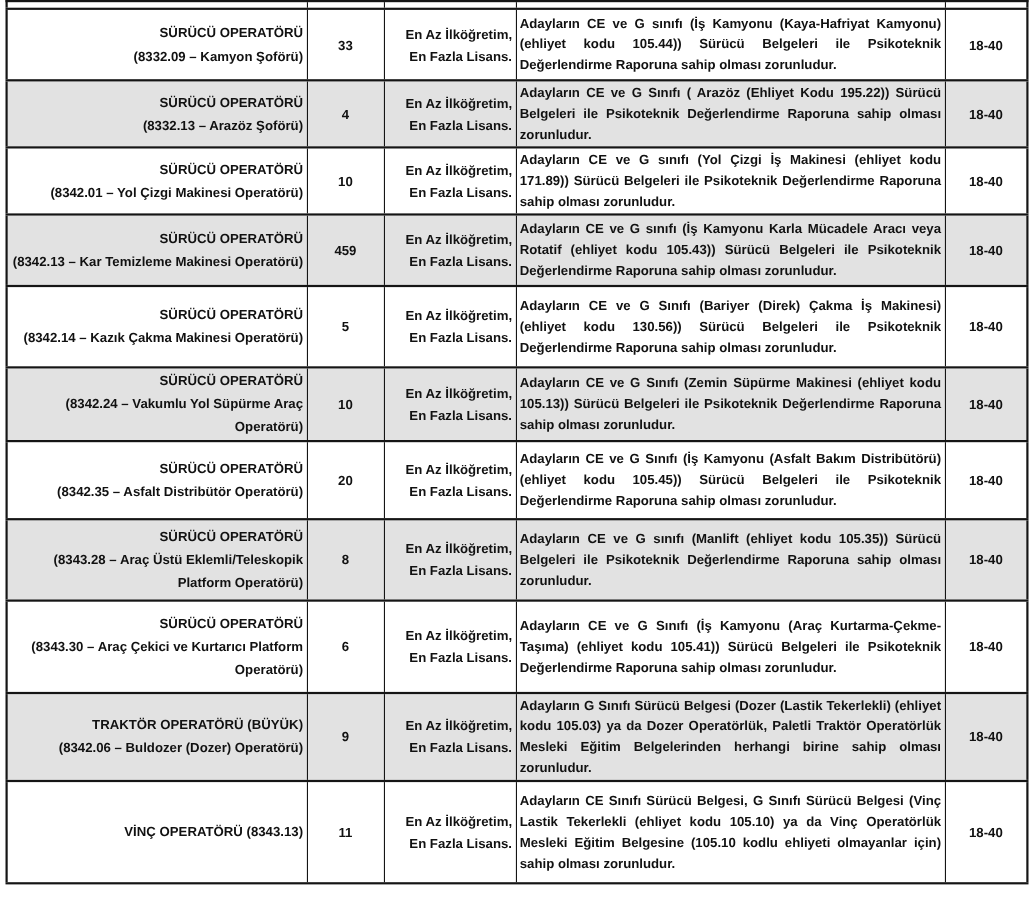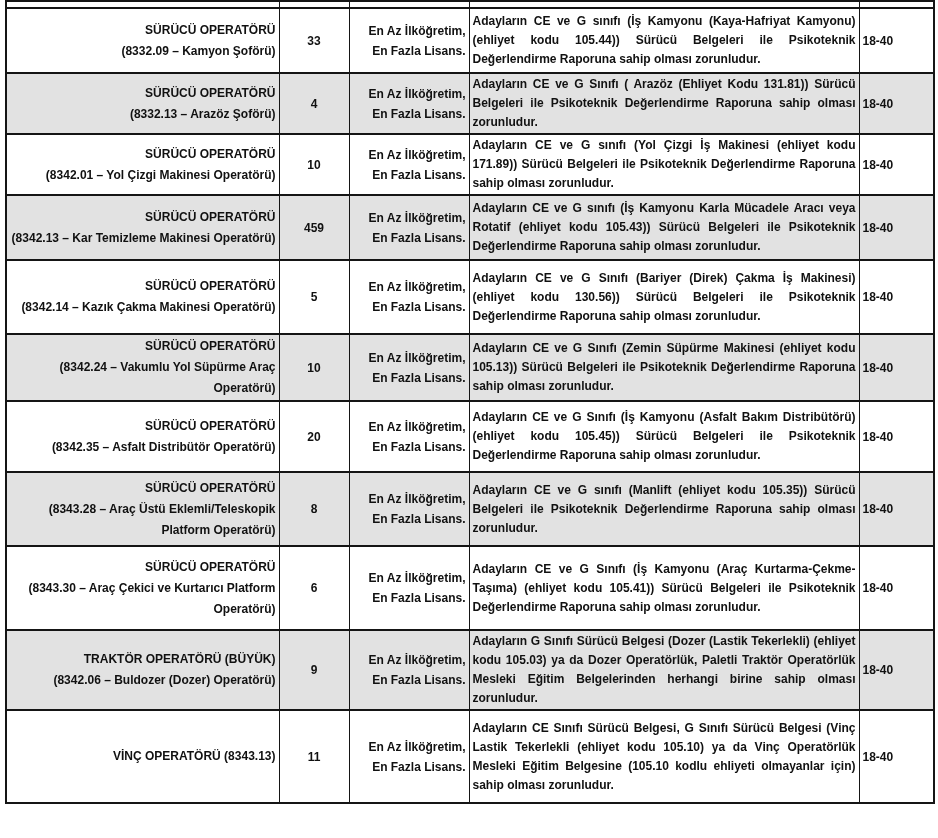--- a/index.html
+++ b/index.html
@@ -63,21 +63,21 @@
     padding-right: 2px;
   }
   td.c-req {
     text-align: justify;
     line-height: 19px;
     padding-left: 4px;
     padding-right: 3px;
     vertical-align: middle;
   }
   td.c-age {
-    text-align: left;
+    text-align: center;
     line-height: 18px;
   }
   
   table.vacancy tr:nth-child(odd):not(.strip) td {
     background: var(--alt-row, #e2e2e2);
   }
 </style>
 </head>
 <body>
 
@@ -106,21 +106,21 @@
         <td class="c-edu">En Az İlköğretim, En Fazla Lisans.</td>
         <td class="c-req">Adayların CE ve G sınıfı (İş Kamyonu (Kaya-Hafriyat Kamyonu) (ehliyet kodu 105.44)) Sürücü Belgeleri ile Psikoteknik Değerlendirme Raporuna sahip olması zorunludur.</td>
         <td class="c-age">18-40</td>
       </tr>
 
       <tr style="height:54px">
         <td class="c-title">SÜRÜCÜ OPERATÖRÜ
 (8332.13 – Arazöz Şoförü)</td>
         <td class="c-count">4</td>
         <td class="c-edu">En Az İlköğretim, En Fazla Lisans.</td>
-        <td class="c-req">Adayların CE ve G Sınıfı ( Arazöz (Ehliyet Kodu 131.81)) Sürücü Belgeleri ile Psikoteknik Değerlendirme Raporuna sahip olması zorunludur.</td>
+        <td class="c-req">Adayların CE ve G Sınıfı ( Arazöz (Ehliyet Kodu 195.22)) Sürücü Belgeleri ile Psikoteknik Değerlendirme Raporuna sahip olması zorunludur.</td>
         <td class="c-age">18-40</td>
       </tr>
 
       <tr style="height:58px">
         <td class="c-title">SÜRÜCÜ OPERATÖRÜ
 (8342.01 – Yol Çizgi Makinesi Operatörü)</td>
         <td class="c-count">10</td>
         <td class="c-edu">En Az İlköğretim, En Fazla Lisans.</td>
         <td class="c-req">Adayların CE ve G sınıfı (Yol Çizgi İş Makinesi (ehliyet kodu 171.89)) Sürücü Belgeleri ile Psikoteknik Değerlendirme Raporuna sahip olması zorunludur.</td>
         <td class="c-age">18-40</td>

